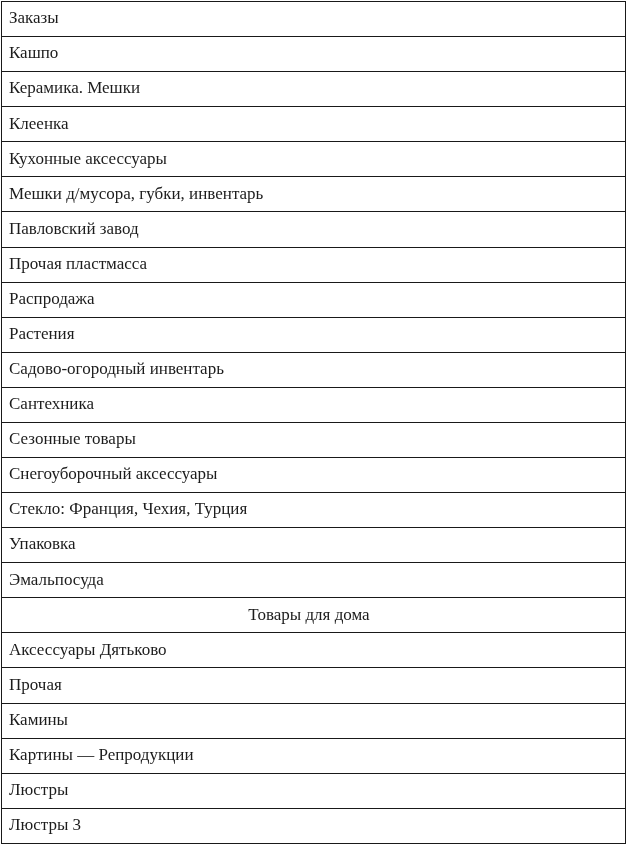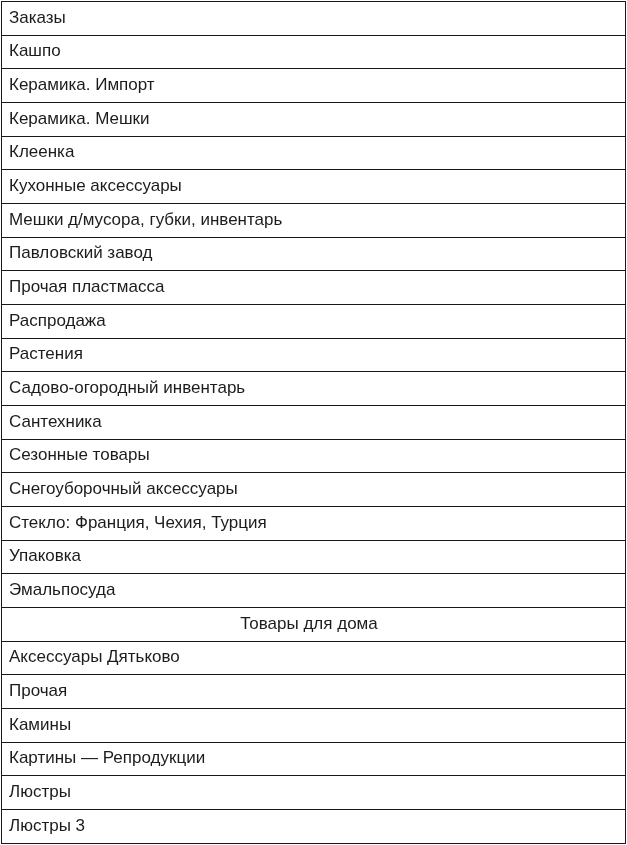--- a/index.html
+++ b/index.html
@@ -16,21 +16,21 @@
     left: 1px;
     top: 1px;
     width: 625px;
     height: 843px;
     border-collapse: collapse;
     table-layout: fixed;
   }
   table.catalog td {
     border: 1.5px solid var(--border-color, #191919);
     padding: 1px 6px 3px 7px;
-    font-family: Liberation Sans, sans-serif;
+    font-family: Liberation Serif, serif;
     font-size: 17px;
     line-height: 1.15;
     color: var(--text-color, #1c1c1c);
     vertical-align: middle;
     text-align: left;
     white-space: nowrap;
     overflow: hidden;
   }
   table.catalog td.section {
     text-align: center;
@@ -41,23 +41,20 @@
 </head>
 <body>
 
 <table class="catalog">
   <tbody>
       <tr>
         <td>Заказы</td>
       </tr>
       <tr>
         <td>Кашпо</td>
-      </tr>
-      <tr>
-        <td>Керамика. Импорт</td>
       </tr>
       <tr>
         <td>Керамика. Мешки</td>
       </tr>
       <tr>
         <td>Клеенка</td>
       </tr>
       <tr>
         <td>Кухонные аксессуары</td>
       </tr>

